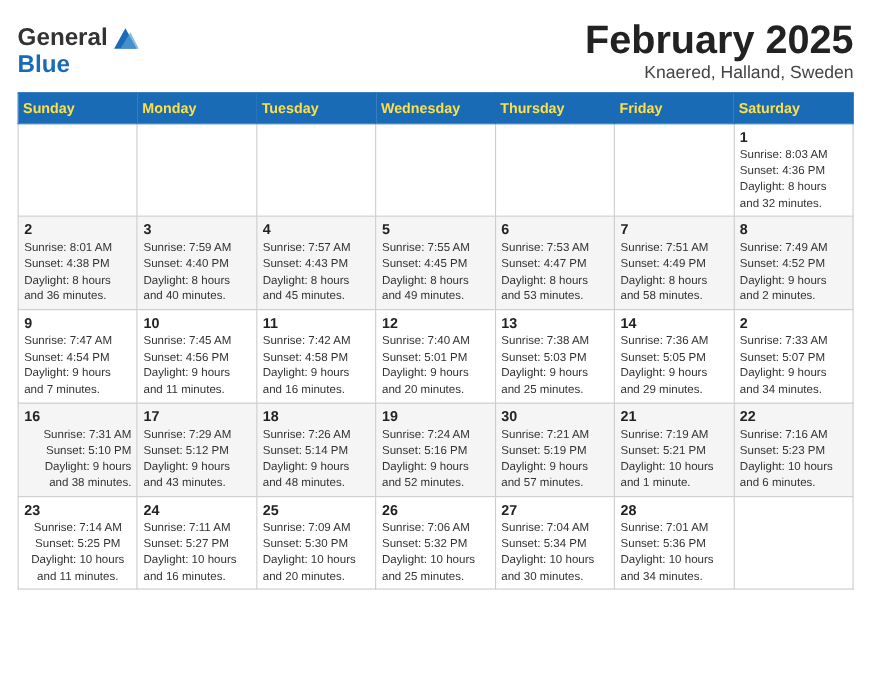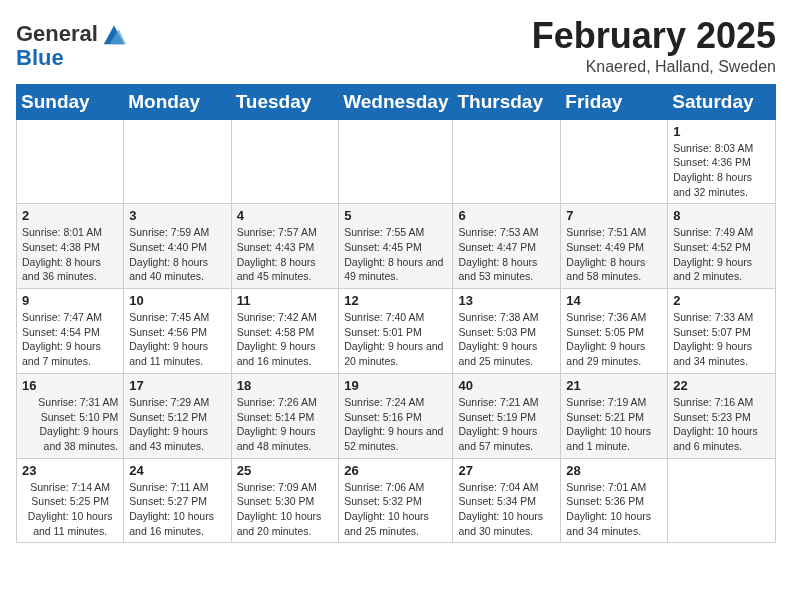--- a/index.html
+++ b/index.html
@@ -46,22 +46,22 @@
       color: #444;
       margin-top: 2px;
     }
     .calendar {
       width: 100%;
       border-collapse: collapse;
       border: 1px solid #ccc;
     }
     .calendar th {
       background-color: #1a6bb5;
-      color: #ffffff;
-      font-size: 19px;
+      color: #fde047;
+      font-size: 13px;
       font-weight: bold;
       padding: 6px 4px;
       text-align: left;
       border: 1px solid #1a6bb5;
     }
     .calendar td {
       vertical-align: top;
       border: 1px solid #ccc;
       padding: 4px 5px;
       min-height: 80px;
@@ -245,21 +245,21 @@
 Sunset: 5:14 PM
 Daylight: 9 hours and 48 minutes.</div>
         </td>
         <td>
           <span class="day-number">19</span>
           <div class="day-info" style="white-space: pre-line;">Sunrise: 7:24 AM
 Sunset: 5:16 PM
 Daylight: 9 hours and 52 minutes.</div>
         </td>
         <td>
-          <span class="day-number">40</span>
+          <span class="day-number">30</span>
           <div class="day-info" style="white-space: pre-line;">Sunrise: 7:21 AM
 Sunset: 5:19 PM
 Daylight: 9 hours and 57 minutes.</div>
         </td>
         <td>
           <span class="day-number">21</span>
           <div class="day-info" style="white-space: pre-line;">Sunrise: 7:19 AM
 Sunset: 5:21 PM
 Daylight: 10 hours and 1 minute.</div>
         </td>

